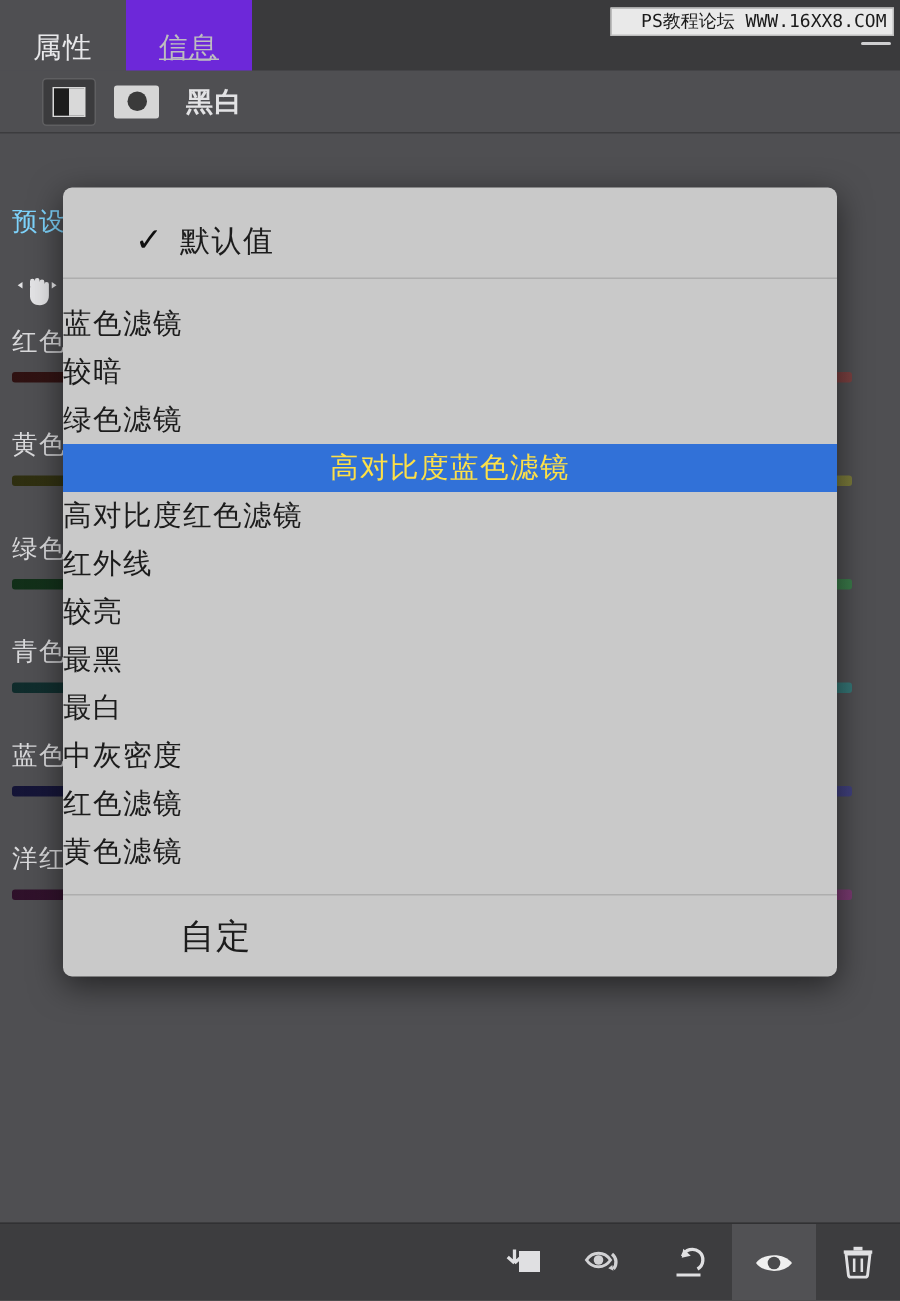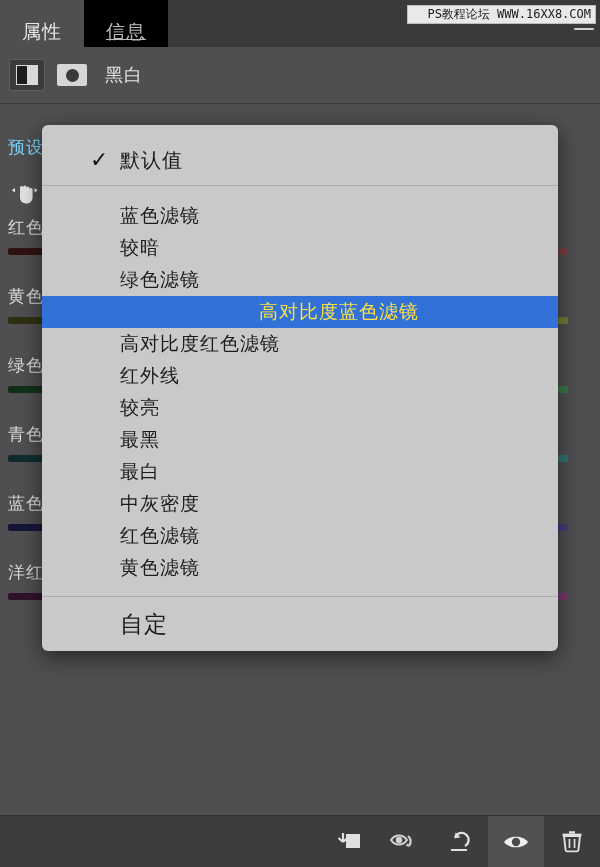--- a/index.html
+++ b/index.html
@@ -35,21 +35,21 @@
     padding: 0 22px;
     font-size: 19px;
     color: #b9b9bb;
     letter-spacing: 1px;
   }
   .tab.active {
     background: #4f4f52;
     color: #e8e8ea;
   }
   .tab.inactive {
-    background: #000000;
+    background: #6d28d9;
     color: #bdbdbf;
     text-decoration: underline;
   }
   .tabbar-fill {
     flex: 1;
     background: #3a3a3c;
   }
   .panel-menu-icon {
     position: absolute;
     right: 6px;
@@ -80,27 +80,28 @@
     padding: 2px 4px 3px 19px;
     line-height: 12px;
     white-space: nowrap;
     border: 1px solid #bdbdbd;
   }
 
   
   .adj-row {
     position: absolute;
     left: 0; top: 47px;
-    width: 600px; height: 57px;
+    width: 600px; height: 42px;
     background: #4f4f52;
     display: flex;
     align-items: center;
-    padding-left: 9px;
+    padding-left: 28px;
     box-sizing: border-box;
     border-bottom: 1px solid #3c3c3e;
+    font-weight: bold;
   }
   .adj-icon-box {
     width: 36px; height: 32px;
     background: #3b3b3d;
     border: 1px solid #5f5f61;
     border-radius: 3px;
     display: flex;
     align-items: center;
     justify-content: center;
     box-sizing: border-box;
@@ -201,21 +202,20 @@
     overflow: hidden;
     z-index: 40;
   }
   .dd-item {
     position: relative;
     height: 32px;
     display: flex;
     align-items: center;
     font-size: 19px;
     color: #1c1c1c;
-    padding-left: 78px;
     letter-spacing: 1px;
     box-sizing: border-box;
   }
   .dd-item.header-item {
     height: 50px;
     padding-left: 78px;
     font-size: 20px;
   }
   .dd-item.selected {
     background: #3171d8;

